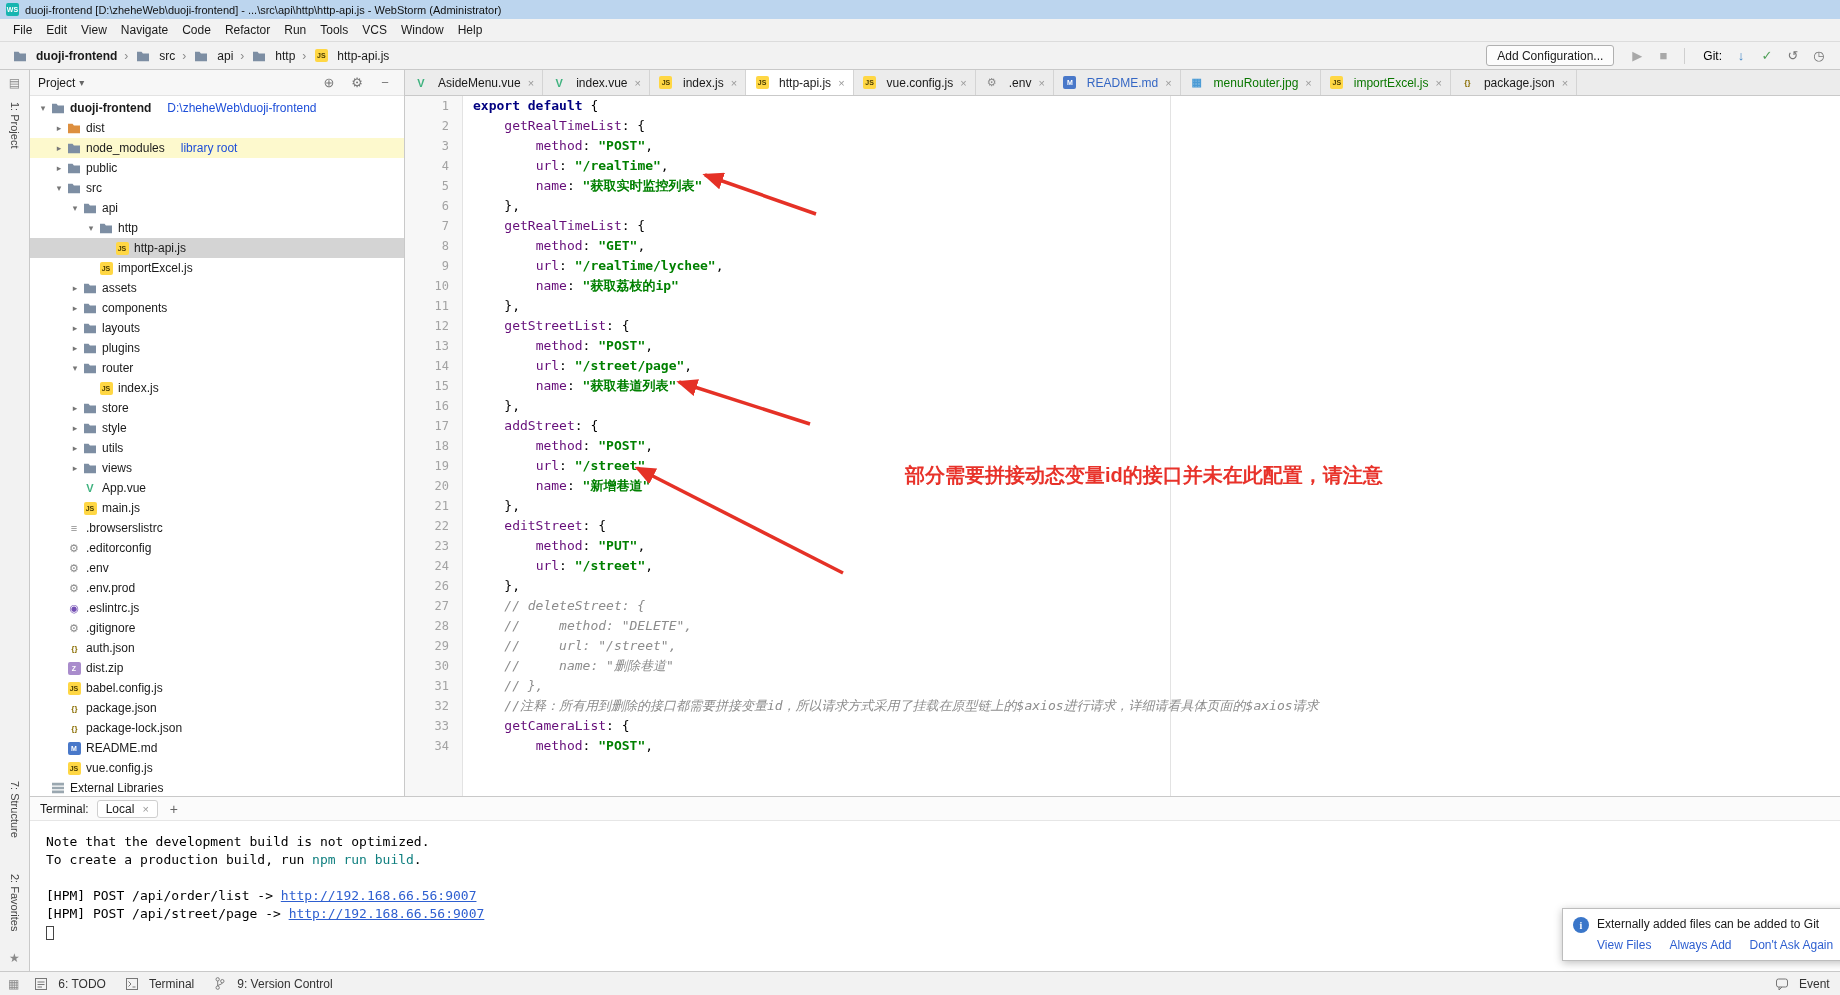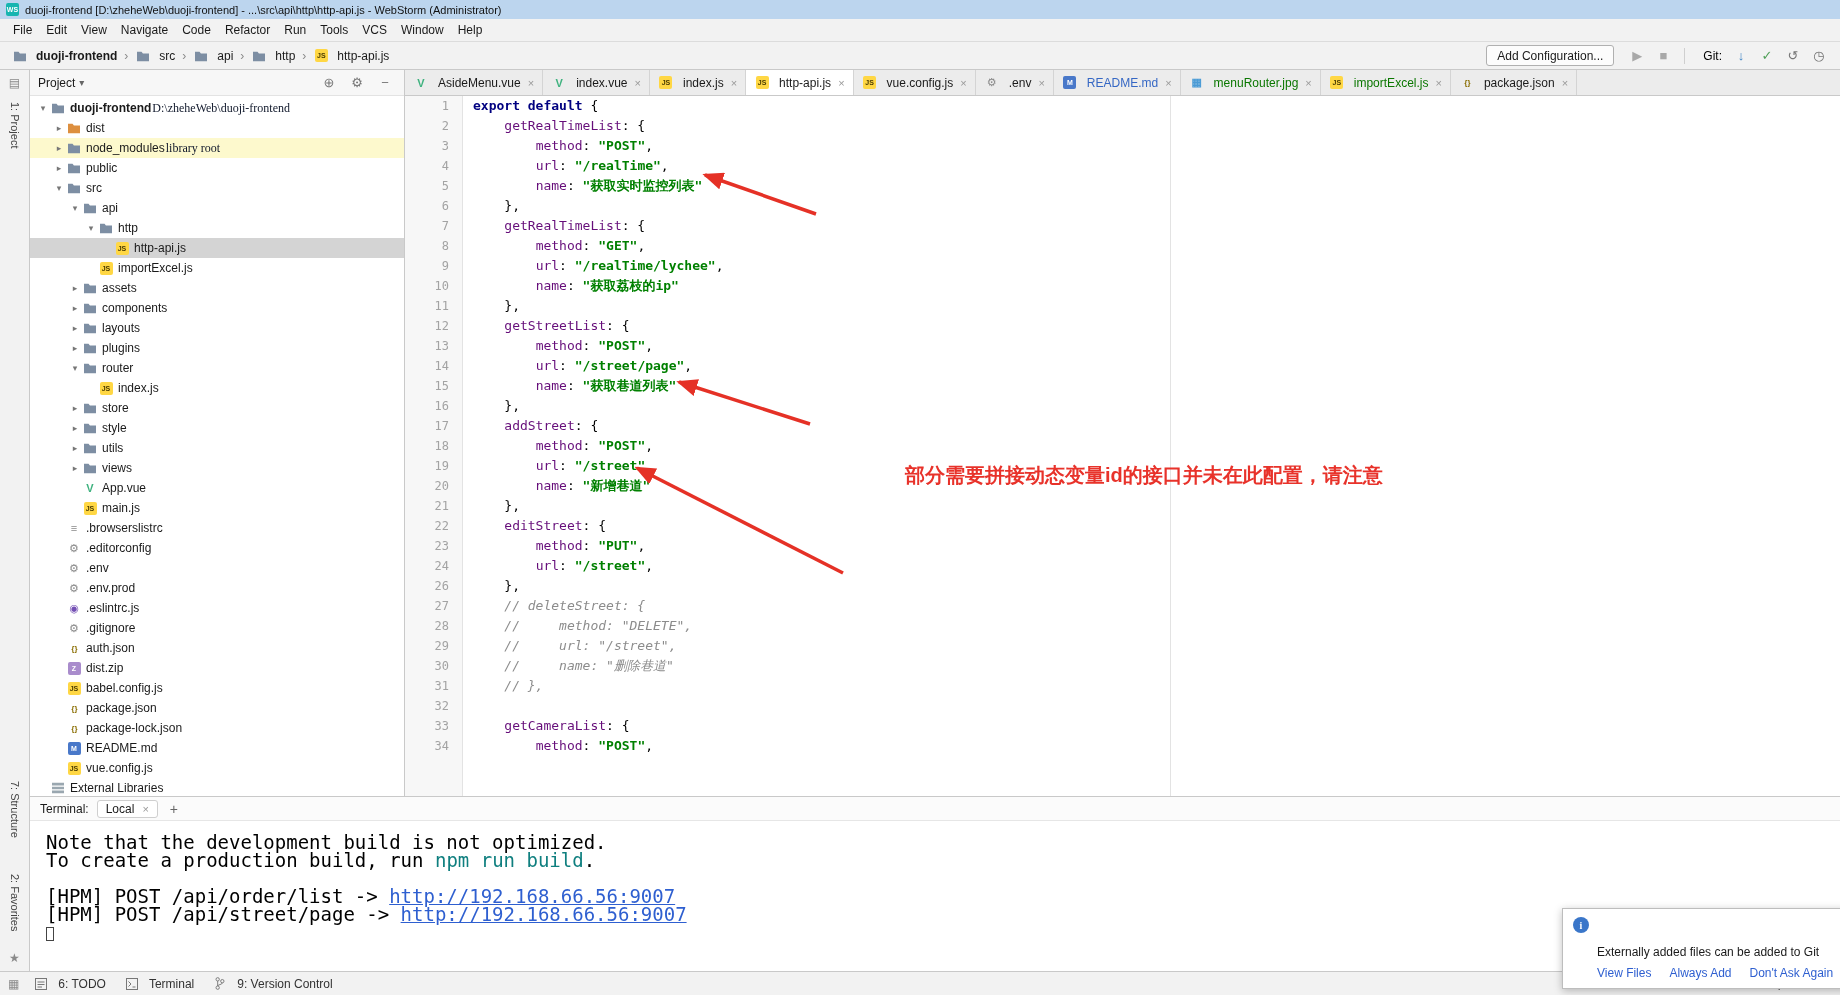--- a/index.html
+++ b/index.html
@@ -49,21 +49,21 @@
   .panel-header{height:26px;flex:none;display:flex;align-items:center;padding:0 8px;background:#f7f7f7;border-bottom:1px solid #e3e3e3;}
   .ph-title{display:inline-flex;align-items:center;gap:4px;}
   .caret{color:#666;font-size:10px;}
   .ph-icons{margin-left:auto;display:flex;gap:6px;color:#666;}
   .tree{flex:1;overflow:hidden;padding-top:2px;}
   .trow{height:20px;display:flex;align-items:center;white-space:nowrap;cursor:default;}
   .trow.sel{background:#d4d4d4;}
   .chev{width:14px;flex:none;text-align:center;color:#777;font-size:9px;}
   .fic{width:16px;flex:none;display:inline-flex;align-items:center;justify-content:center;margin-right:4px;}
   .tlabel{color:#1a1a1a;}
-  .textra{color:#0f172a;margin-left:1px;font-family:Liberation Serif, serif;}
+  .textra{color:#1d4ed8;margin-left:16px;}
 
   
   .badge{display:inline-flex;align-items:center;justify-content:center;width:13px;height:13px;border-radius:2px;
     font-size:7px;font-weight:bold;font-family:"Liberation Sans",sans-serif;}
   .b-js{background:#ffd744;color:#4a3b00;}
   .b-vue{background:transparent;color:#3fb27f;font-size:11px;}
   .b-json{background:transparent;color:#8a6d00;font-size:8px;letter-spacing:-1px;}
   .b-md{background:#4978c9;color:#fff;}
   .b-img{background:transparent;color:#4a9bd6;font-size:11px;}
   .b-zip{background:#a98ccc;color:#fff;}
@@ -89,39 +89,39 @@
   .tok-t{color:#000;}
   .annotation{position:absolute;left:500px;top:366px;z-index:3;color:#e8322a;font-size:20px;font-weight:bold;white-space:nowrap;}
   .arrows{position:absolute;left:0;top:0;z-index:4;pointer-events:none;}
   .arrow{stroke:#e53126;stroke-width:3.5;}
 
   
   .terminal-panel{height:175px;flex:none;border-top:1px solid #c9c9c9;background:#fff;display:flex;flex-direction:column;}
   .term-tabs{height:24px;flex:none;display:flex;align-items:center;gap:8px;padding:0 10px;background:#fbfbfb;border-bottom:1px solid #e6e6e6;}
   .term-tab{display:inline-flex;align-items:center;gap:6px;padding:1px 8px;background:#fff;border:1px solid #cfcfcf;border-radius:3px;}
   .term-plus{color:#666;font-size:14px;padding:0 4px;}
-  .term-out{flex:1;padding:12px 0 0 16px;font-family:"DejaVu Sans Mono",monospace;font-size:19px;line-height:18px;color:#000;}
+  .term-out{flex:1;padding:12px 0 0 16px;font-family:"DejaVu Sans Mono",monospace;font-size:13px;line-height:18px;color:#000;}
   .tline{min-height:18px;white-space:pre;}
   .tcmd{color:#0f7f7f;}
   .tlink{color:#2e5fd0;text-decoration:underline;cursor:pointer;}
   .tcursor{display:inline-block;width:8px;height:14px;border:1px solid #444;vertical-align:middle;}
 
   
   .statusbar{height:24px;background:#f2f2f2;border-top:1px solid #c9c9c9;display:flex;align-items:center;padding:0 8px;font-size:12px;color:#333;}
   .sb-ic{color:#8a8a8a;margin-right:14px;}
   .sb-item{display:inline-flex;align-items:center;gap:5px;margin-right:18px;cursor:default;}
   .sb-spacer{flex:1;}
   .sb-right{width:58px;overflow:hidden;white-space:nowrap;display:inline-flex;align-items:center;gap:5px;}
 
   
   .notification{position:absolute;left:1562px;top:908px;width:480px;background:#fff;border:1px solid #bdbdbd;
     box-shadow:0 2px 8px rgba(0,0,0,.25);padding:8px 10px;display:flex;gap:8px;z-index:10;}
   .notif-icon{width:16px;height:16px;flex:none;border-radius:50%;background:#3a76c9;color:#fff;font-size:10px;font-weight:bold;
     display:inline-flex;align-items:center;justify-content:center;font-family:"Liberation Serif",serif;}
-  .notif-msg{color:#1a1a1a;margin-top:28px;}
+  .notif-msg{color:#1a1a1a;}
   .notif-actions{margin-top:7px;display:flex;gap:18px;}
   .notif-link{color:#2e5fd0;cursor:pointer;}
 </style>
 </head>
 <body>
 
 <div class="titlebar">
   <span class="ws-logo">WS</span>
   <span>duoji-frontend [D:\zheheWeb\duoji-frontend] - ...\src\api\http\http-api.js - WebStorm (Administrator)</span>
 </div>
@@ -700,21 +700,21 @@
               <div class="code-line">
                 <span class="ln">30</span>
                 <span class="code-text"><span class="tok-t">    </span><span class="tok-c">//     name: "删除巷道"</span></span>
               </div>
               <div class="code-line">
                 <span class="ln">31</span>
                 <span class="code-text"><span class="tok-t">    </span><span class="tok-c">// },</span></span>
               </div>
               <div class="code-line">
                 <span class="ln">32</span>
-                <span class="code-text"><span class="tok-t">    </span></span>
+                <span class="code-text"><span class="tok-t">    </span><span class="tok-c">//注释：所有用到删除的接口都需要拼接变量id，所以请求方式采用了挂载在原型链上的$axios进行请求，详细请看具体页面的$axios请求</span></span>
               </div>
               <div class="code-line">
                 <span class="ln">33</span>
                 <span class="code-text"><span class="tok-t">    </span><span class="tok-p">getCameraList</span><span class="tok-t">: {</span></span>
               </div>
               <div class="code-line">
                 <span class="ln">34</span>
                 <span class="code-text"><span class="tok-t">        </span><span class="tok-p">method</span><span class="tok-t">: </span><span class="tok-s">"POST"</span><span class="tok-t">,</span></span>
               </div>
             </div>

